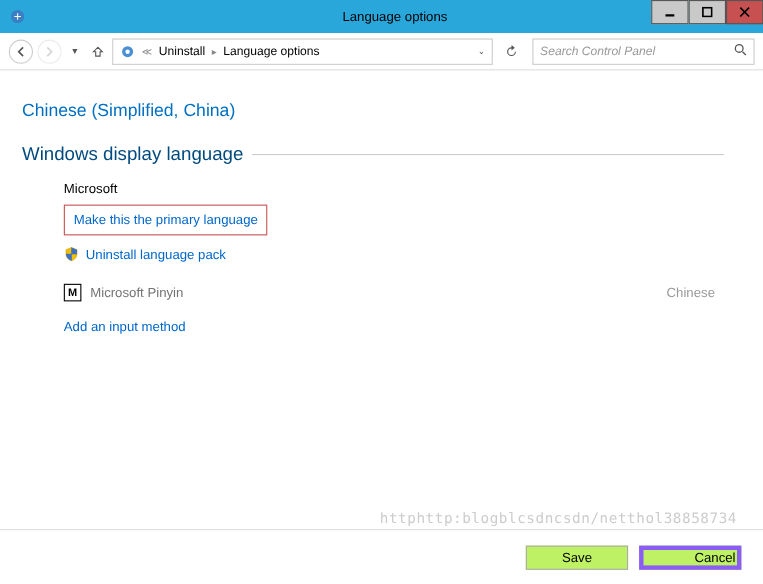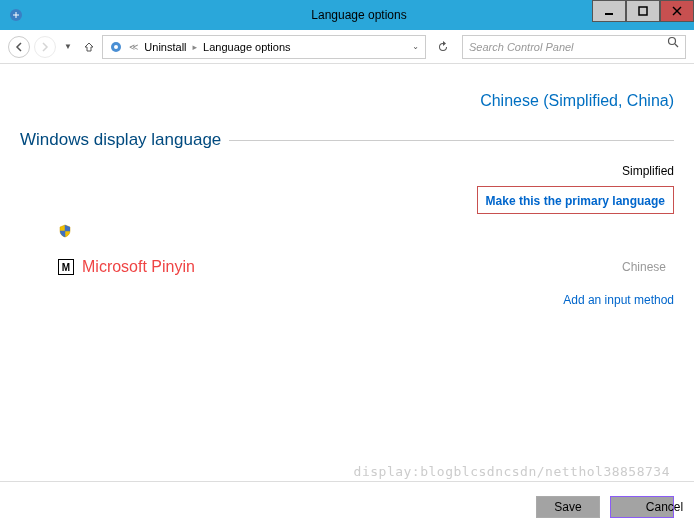--- a/index.html
+++ b/index.html
@@ -17,54 +17,54 @@
     .nav-btn.disabled { opacity: 0.4; }
     .nav-drop { font-size: 8px; color: #555; padding: 0 4px; }
     .up-btn { width: 18px; height: 18px; display: flex; align-items: center; justify-content: center; font-size: 12px; color: #555; }
     .breadcrumb { flex: 1; height: 24px; border: 1px solid #ccc; display: flex; align-items: center; padding: 0 6px; font-size: 11px; gap: 6px; }
     .bc-icon { width: 14px; height: 14px; }
     .bc-sep { color: #888; font-size: 9px; }
     .bc-item { color: #000; }
     .bc-right { margin-left: auto; display: flex; align-items: center; gap: 6px; }
     .bc-drop { font-size: 8px; color: #555; }
     .refresh-btn { width: 18px; height: 18px; display: flex; align-items: center; justify-content: center; font-size: 11px; color: #555; margin-left: 4px; }
-    .search-box { width: 224px; height: 24px; border: 1px solid #ccc; display: flex; padding: 0 6px; margin-left: 6px; }
+    .search-box { width: 202px; height: 24px; border: 1px solid #ccc; display: flex; align-items: center; padding: 0 6px; margin-left: 6px; }
     .search-box input { border: none; outline: none; flex: 1; font-size: 11px; color: #999; font-style: italic; }
     .search-box input::placeholder { color: #999; font-style: italic; }
     .search-icon { font-size: 12px; color: #555; }
     
-    .content { padding: 28px 20px 0 20px; height: 404px; overflow: auto; text-align: right; }
+    .content { padding: 28px 36px 0 20px; height: 404px; overflow: auto; }
     .page-title { color: #006fc1; font-size: 16px; font-weight: 400; margin-bottom: 20px; }
     
     .group-header { display: flex; align-items: center; margin-bottom: 14px; }
     .group-header .label { color: #004a7f; font-size: 17px; margin-right: 8px; white-space: nowrap; }
     .group-header .line { flex: 1; height: 1px; background: #ccc; }
     
     .indent { padding-left: 38px; }
     .available-label { font-size: 12px; color: #000; margin-bottom: 8px; }
     
     .primary-link-box { border: 1px solid #c8504f; padding: 4px 8px; display: inline-block; margin-bottom: 10px; }
-    .primary-link { color: #0066cc; font-size: 12px; font-weight: bold; }
+    .primary-link { color: #0066cc; font-size: 12px; }
     
     .uninstall-row { display: flex; align-items: center; gap: 6px; }
     .shield-icon { width: 14px; height: 14px; }
     .link-text { color: #0066cc; font-size: 12px; }
     
     .section-gap { height: 20px; }
     
     .input-method-row { display: flex; align-items: center; padding-left: 38px; margin-bottom: 14px; }
     .ime-icon { width: 16px; height: 16px; border: 1px solid #000; display: flex; align-items: center; justify-content: center; font-size: 10px; font-weight: bold; margin-right: 8px; }
-    .ime-name { font-size: 16px; color: #ef4444; }
+    .ime-name { font-size: 12px; color: #737373; }
     .remove-link { margin-left: auto; color: #999; font-size: 12px; margin-right: 8px; }
     
     .add-method { padding-left: 38px; }
     
     .bottom-bar { position: absolute; bottom: 0; left: 0; right: 0; height: 50px; border-top: 1px solid #ddd; display: flex; align-items: center; justify-content: flex-end; padding: 0 20px; gap: 10px; background: #fff; }
-    .btn { width: 64px; height: 22px; border: 1px solid #aaa; background: #a3a3a3; font-size: 12px; display: flex; align-items: center; justify-content: center; }
-    .btn.cancel { border: 1px solid #8b5cf6; padding-left: 45px; }
+    .btn { width: 93px; height: 22px; border: 1px solid #aaa; background: #bef264; font-size: 12px; display: flex; align-items: center; justify-content: center; }
+    .btn.cancel { border: 4px solid #8b5cf6; padding-left: 45px; }
     
     .watermark { position: absolute; bottom: 52px; right: 24px; color: #ccc; font-size: 13px; font-family: monospace; letter-spacing: 0.5px; }
   </style>
 </head>
 <body>
 
 <div class="titlebar">
   <svg class="titlebar-icon" viewBox="0 0 16 16">
     <circle cx="8" cy="8" r="6" fill="#3a7fc4"></circle>
     <path d="M5 8 L11 8 M8 5 L8 11" stroke="#fff" stroke-width="1"></path>
@@ -137,44 +137,45 @@
 </div>
 
 <div class="content">
   <div class="page-title">Chinese (Simplified, China)</div>
 
   <div class="group-header">
     <span class="label">Windows display language</span>
     <div class="line"></div>
   </div>
   <div class="indent">
-    <div class="available-label">Simplified</div>
+    <div class="available-label">Microsoft</div>
     <div class="primary-link-box">
       <span class="primary-link">Make this the primary language</span>
     </div>
     <div class="uninstall-row">
       <svg class="shield-icon" viewBox="0 0 14 14">
         <path d="M7 1 L12 3 L12 7 C12 10 9.5 12.5 7 13 C4.5 12.5 2 10 2 7 L2 3 Z" fill="#f0c000" stroke="#cc9900" stroke-width="0.5"></path>
         <path d="M7 1 L7 13 M2 7 L12 7" stroke="#4070c0" stroke-width="0.5"></path>
         <path d="M7 1 L12 3 L12 7 L7 7 Z" fill="#4070c0"></path>
         <path d="M2 7 L7 7 L7 13 C4.5 12.5 2 10 2 7 Z" fill="#4070c0"></path>
       </svg>
+      <span class="link-text">Uninstall language pack</span>
     </div>
   </div>
 
   <div class="section-gap"></div>
 
   <div class="input-method-row">
     <div class="ime-icon">M</div>
     <span class="ime-name">Microsoft Pinyin</span>
     <span class="remove-link">Chinese</span>
   </div>
   <div class="add-method">
     <span class="link-text">Add an input method</span>
   </div>
 </div>
 
-<div class="watermark">display:blogblcsdncsdn/netthol38858734</div>
+<div class="watermark">httphttp:blogblcsdncsdn/netthol38858734</div>
 
 <div class="bottom-bar">
   <div class="btn">Save</div>
   <div class="btn cancel">Cancel</div>
 </div>
 
 </body></html>

